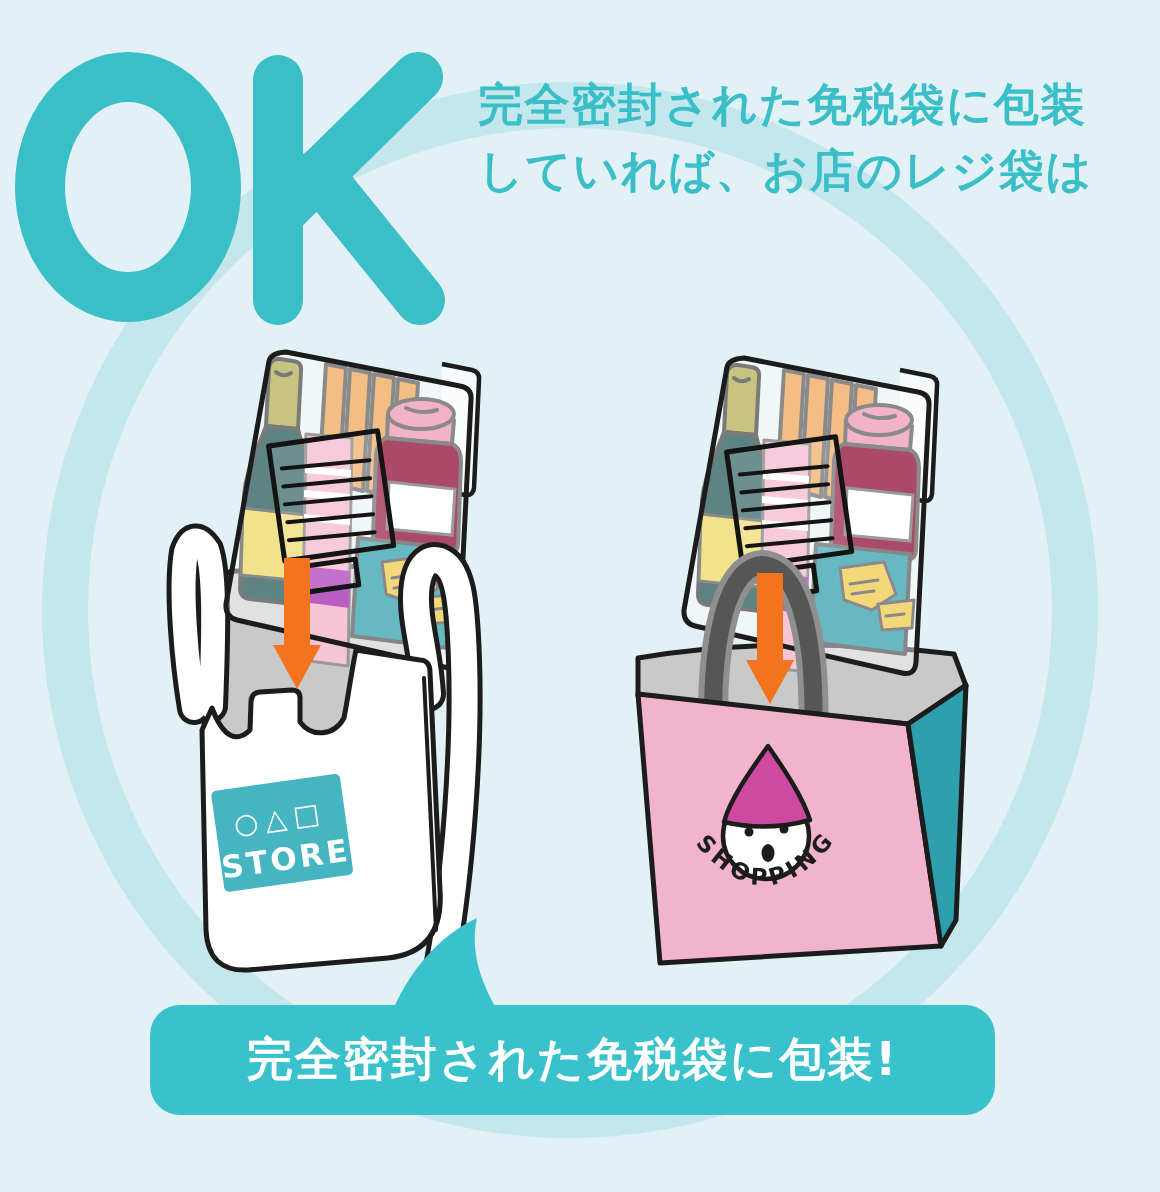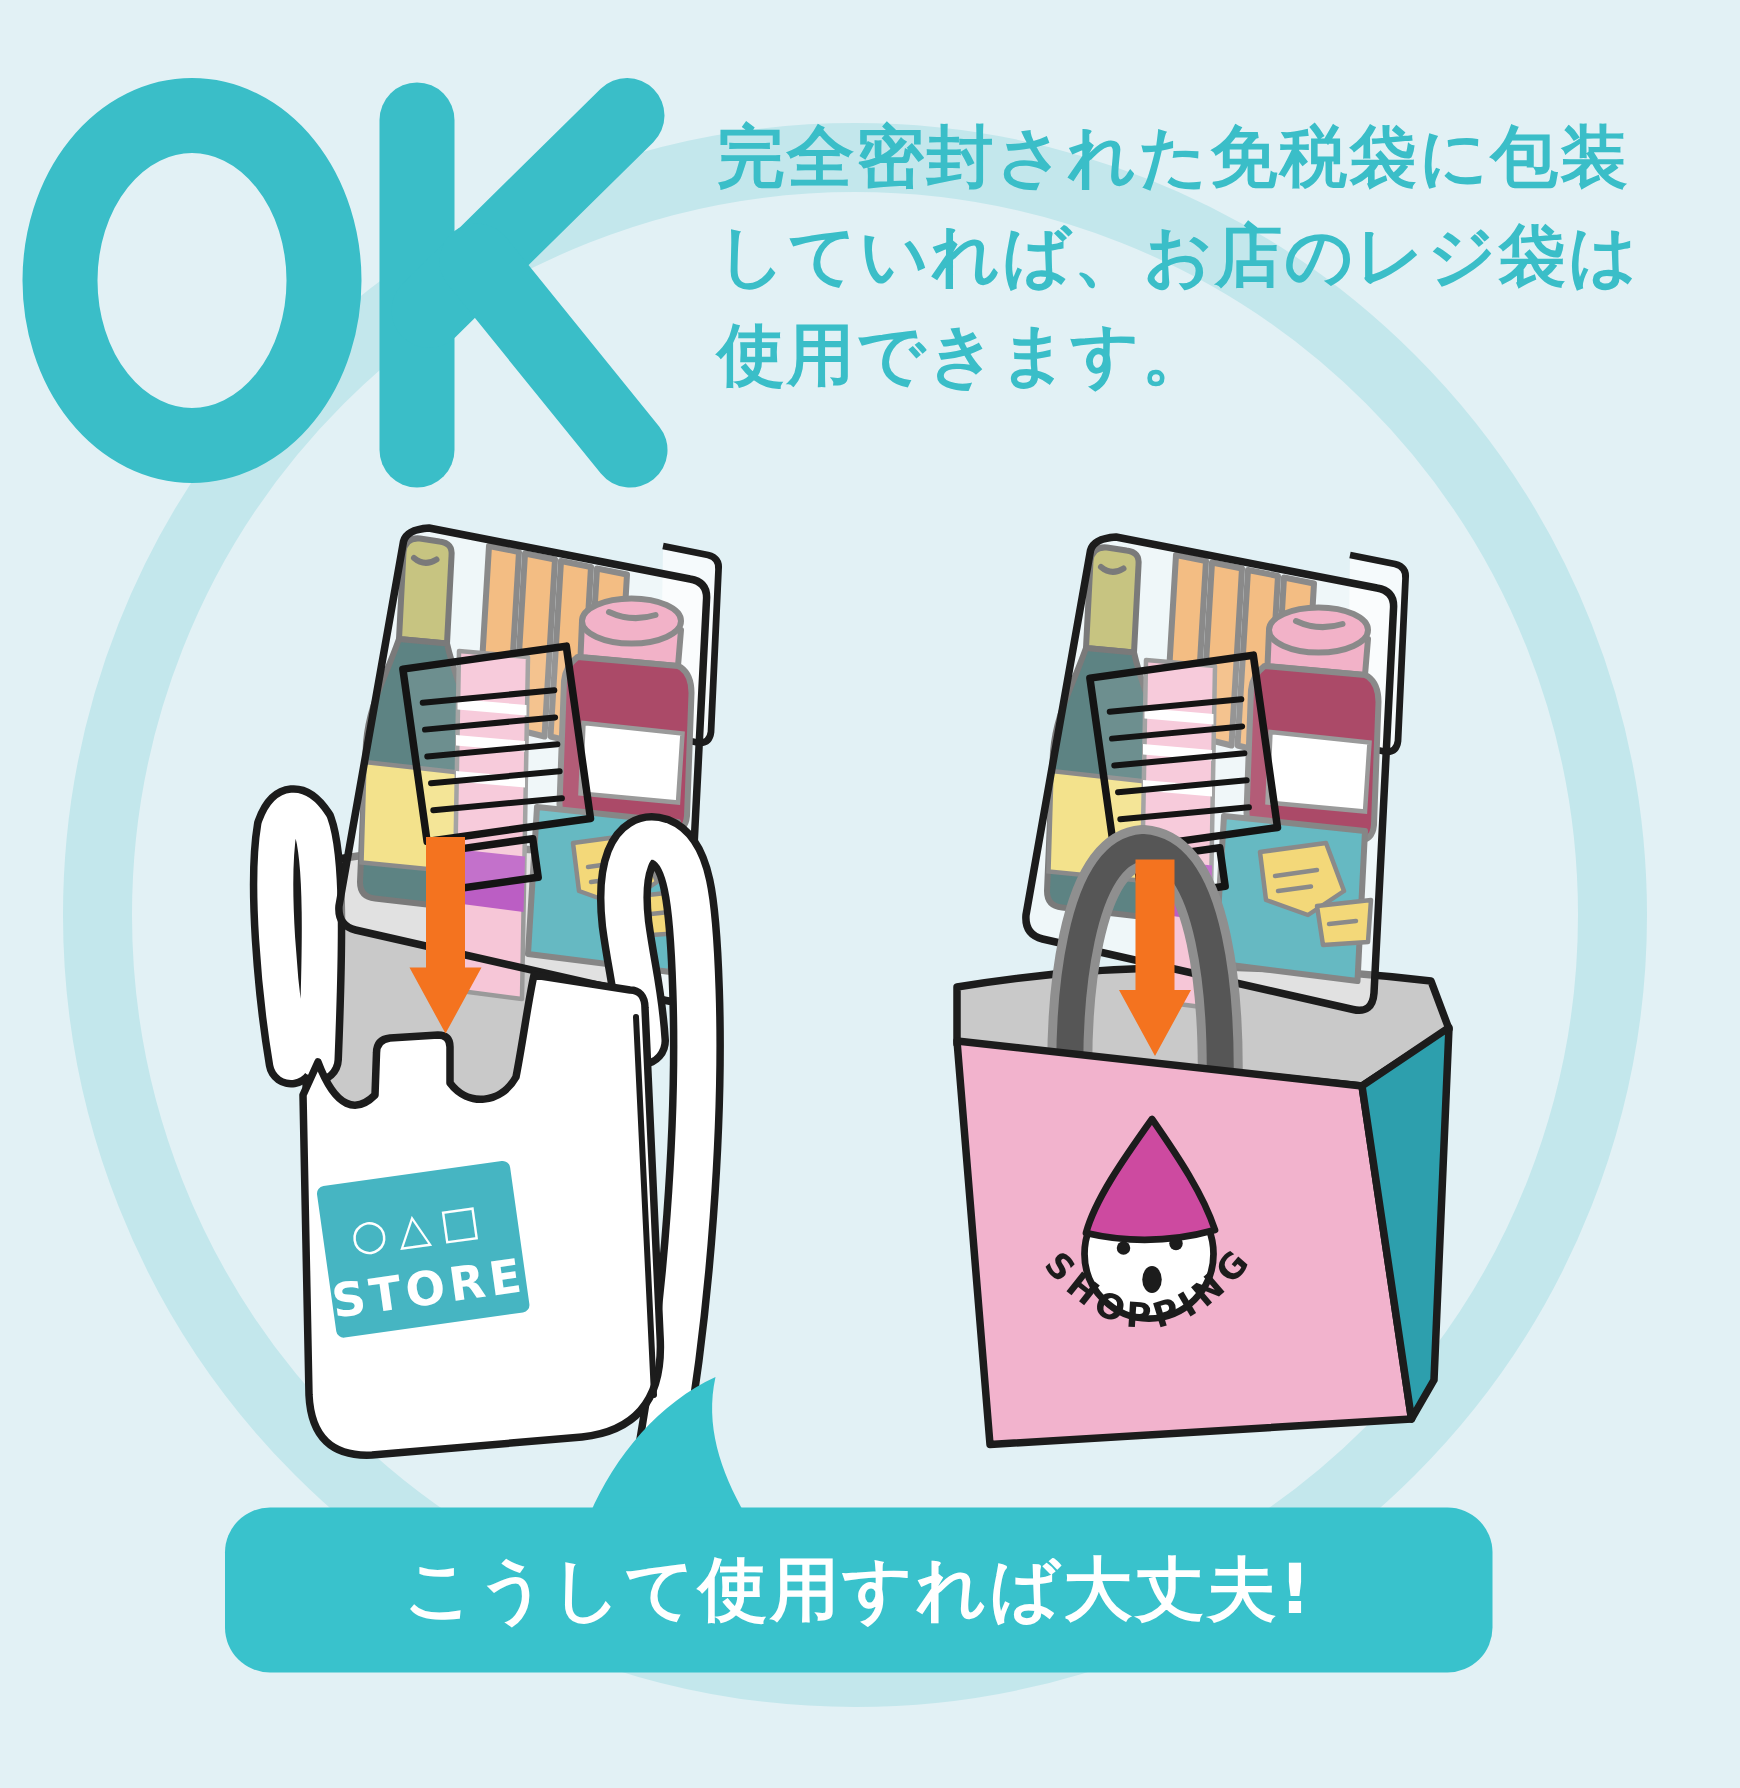--- a/index.html
+++ b/index.html
@@ -91,21 +91,20 @@
   <svg class="abs ok-svg" width="450" height="320" role="img" aria-label="OK">
     <ellipse cx="120" cy="165" rx="88" ry="110" fill="none" stroke="#3abec8" stroke-width="50"></ellipse>
     <path d="M270,58 L270,278" stroke="#3abec8" stroke-width="50" stroke-linecap="round"></path>
     <path d="M410,55 L278,185" stroke="#3abec8" stroke-width="50" stroke-linecap="round"></path>
     <path d="M310,152 L412,278" stroke="#3abec8" stroke-width="50" stroke-linecap="round"></path>
   </svg>
 
   <div class="abs desc">
     <div>完全密封された免税袋に包装</div>
     <div>していれば、お店のレジ袋は</div>
-    <div>使用できます。</div>
   </div>
 
   <svg class="abs illus-left" width="420" height="660">
 
     <path d="M106,248 Q210,226 318,242 L336,340 L322,424 L116,428 Z" fill="#c9c9c9" stroke="#1c1c1c" stroke-width="5" stroke-linejoin="round"></path>
 
     <g>
       <path d="M104,378 C96,330 90,258 96,222 Q104,200 117,220 C125,242 124,300 121,376" fill="none" stroke="#1c1c1c" stroke-width="34" stroke-linecap="round"></path>
       <path d="M104,378 C96,330 90,258 96,222 Q104,200 117,220 C125,242 124,300 121,376" fill="none" stroke="#ffffff" stroke-width="24" stroke-linecap="round"></path>
     </g>
@@ -162,16 +161,16 @@
     </text>
 
     <use href="#arrow-shape" transform="translate(160,243)"></use>
   </svg>
 
   <svg class="abs tail-svg" width="160" height="120" aria-hidden="true">
     <path d="M23,112 C40,72 70,37 107,20 C100,52 110,82 127,112 Z" fill="#39c2cc"></path>
   </svg>
 
   <div class="abs banner">
-    <span class="banner-text">こうして使用すれば大丈夫!</span>
+    <span class="banner-text">完全密封された免税袋に包装!</span>
   </div>
 
 </div>
 
 </body></html>

